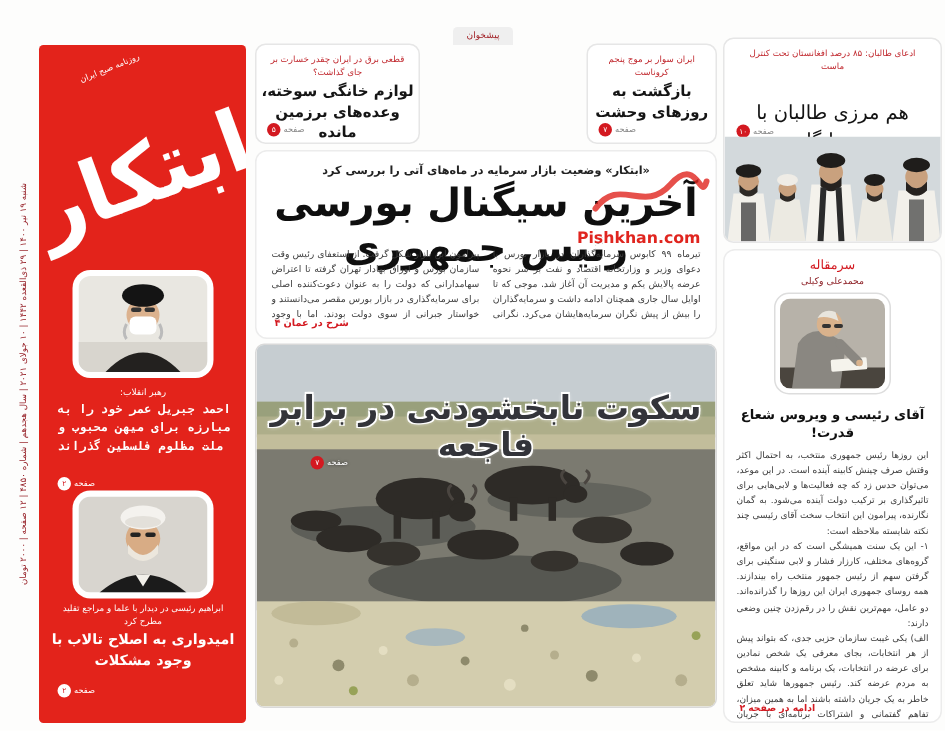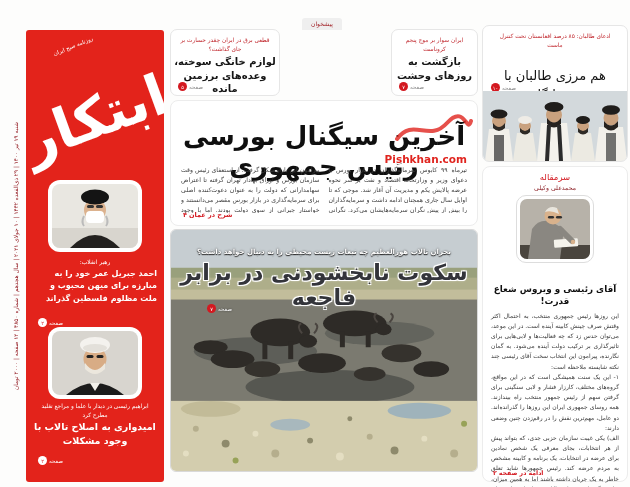--- a/index.html
+++ b/index.html
@@ -19,22 +19,22 @@
   .logo { position:absolute; top:24px; left:-6px; width:150px; height:128px;
     line-height:128px; text-align:center; font-size:56px; font-weight:bold; color:#fff;
     transform:rotate(-20deg); letter-spacing:-2px; }
   .photo-frame { position:absolute; left:22px; width:94px; height:72px; background:#fff;
     border-radius:12px; padding:4px; }
   .photo-frame svg { display:block; width:86px; height:64px; border-radius:8px; }
   .frame-kh { top:150px; }
   .frame-ra { top:297px; }
   .b-label { position:absolute; top:228px; left:8px; right:8px; text-align:center;
     font-size:6px; color:#fff; }
-  .b-quote { position:absolute; top:238px; left:12px; right:7px; text-align:right;
-    font-size:8px; font-weight:bold; color:#fff; line-height:1.55; }
+  .b-quote { position:absolute; top:238px; left:12px; right:7px; text-align:left;
+    font-size:8px; font-weight:bold; color:#fff; line-height:1.55;font-family:Liberation Mono, monospace; }
   .ra-kicker { position:absolute; top:372px; left:9px; right:9px; text-align:center;
     font-size:5.8px; color:#fff; line-height:1.5; }
   .ra-title { position:absolute; top:390px; left:6px; right:6px; text-align:center;
     font-size:9.5px; font-weight:bold; color:#fff; line-height:1.5; }
   .badge { position:absolute; display:flex; align-items:center; gap:2px; }
   .badge .word { font-size:5.5px; color:#888; }
   .badge .circ { display:inline-flex; width:9px; height:9px; border-radius:50%;
     background:#d31920; color:#fff; font-size:5px; align-items:center; justify-content:center; }
   .badge.on-red .word { color:#fff; }
   .badge.on-red .circ { background:#fff; color:#d31920; }
@@ -94,21 +94,21 @@
   .taliban .badge { left:8px; top:57px; }
   .taliban svg { position:absolute; left:0; bottom:0; }
 
   .editorial { position:absolute; left:482px; top:166px; width:146px; height:316px; background:#fff;
     border:1px solid #ececec; border-radius:8px; }
   .ed-section { margin-top:5px; text-align:center; font-size:8.5px; font-weight:normal; color:#d31920; }
   .ed-author { margin-top:2px; text-align:center; font-size:6.2px; color:#8d2026; }
   .ed-frame { margin:4px auto 0; width:78px; height:68px; background:#fff; border:1px solid #ddd;
     border-radius:10px; padding:3px; }
   .ed-frame svg { display:block; width:70px; height:60px; border-radius:7px; }
-  .ed-title { margin-top:20px; text-align:center; font-size:8.8px; font-weight:800; color:#101010;
+  .ed-title { margin-top:8px; text-align:center; font-size:8.8px; font-weight:800; color:#101010;
     padding:0 6px; line-height:1.4; }
   .ed-body { margin-top:3px; padding:0 8px; height:182px; overflow:hidden; }
   .ed-body p { font-size:6px; color:#3a3a3a; text-align:justify; line-height:1.7; }
   .editorial .more { left:10px; bottom:5px; font-size:6.2px; }
 </style>
 </head>
 <body>
 
 <div class="page">
 
@@ -173,20 +173,21 @@
   <div class="teaser t-left">
     <div class="kicker">قطعی برق در ایران چقدر خسارت بر جای گذاشت؟</div>
     <div class="title">لوازم خانگی سوخته، وعده‌های برزمین مانده</div>
     <div class="badge">
       <span class="word">صفحه</span>
       <span class="circ">۵</span>
     </div>
   </div>
 
   <div class="lead">
+    <div class="kicker">«ابتکار» وضعیت بازار سرمایه در ماه‌های آتی را بررسی کرد</div>
     <div class="headline">آخرین سیگنال بورسی رئیس جمهوری</div>
     <svg class="scribble" viewBox="0 0 84 36">
       <path d="M6 26 C 22 4, 38 30, 56 10 S 76 22, 80 8" stroke="#e0251f" stroke-width="4" fill="none" stroke-linecap="round"></path>
     </svg>
     <div class="watermark">Pishkhan.com</div>
     <div class="lead-body">
       <div class="col">تیرماه ۹۹ کابوس سرمایه‌گذاران در بازار بورس با دعوای وزیر و وزارتخانه اقتصاد و نفت بر سر نحوه عرضه پالایش یکم و مدیریت آن آغاز شد. موجی که تا اوایل سال جاری همچنان ادامه داشت و سرمایه‌گذاران را بیش از پیش نگران سرمایه‌هایشان می‌کرد. نگرانی برای بر باد رفتن سرمایه‌های خرد و کلان یکی از چالش‌های بازار بود و در پی افت متوالی بازار سرمایه و تلاطمات این بازار حواشی متعددی</div>
       <div class="col">پیرامون این بازار شکل گرفت. از استعفای رئیس وقت سازمان بورس و اوراق بهادار تهران گرفته تا اعتراض سهامدارانی که دولت را به عنوان دعوت‌کننده اصلی برای سرمایه‌گذاری در بازار بورس مقصر می‌دانستند و خواستار جبرانی از سوی دولت بودند. اما با وجود شرایط اسفبار بازار بورس، شاخص در هفته‌های اخیر در مسیر رشد قرار گرفت و ناامیدی جای خود را به امید داد.</div>
     </div>
     <div class="more">
@@ -234,21 +235,20 @@
         <circle cx="170" cy="228" r="4" fill="#e4dec2"></circle>
       <circle cx="200" cy="208" r="3" fill="#b5ae8d"></circle>
         <circle cx="225" cy="222" r="4" fill="#8e8a6c"></circle>
       <circle cx="255" cy="210" r="3" fill="#e4dec2"></circle>
         <circle cx="285" cy="225" r="4" fill="#b5ae8d"></circle>
       <circle cx="295" cy="195" r="3" fill="#97a258"></circle>
         <circle cx="65" cy="232" r="3" fill="#97a258"></circle>
       <circle cx="180" cy="190" r="2.5" fill="#8e8a6c"></circle>
         <circle cx="15" cy="225" r="3" fill="#e4dec2"></circle>
     </svg>
-    <div class="ps-kicker">بحران تالاب هورالعظیم چه تبعات زیست محیطی را به دنبال خواهد داشت؟</div>
     <div class="ps-headline">سکوت نابخشودنی در برابر فاجعه</div>
     <div class="badge on-photo ps-badge">
       <span class="word">صفحه</span>
       <span class="circ">۷</span>
     </div>
   </div>
 
   <div class="taliban">
     <div class="kicker">ادعای طالبان: ۸۵ درصد افغانستان تحت کنترل ماست</div>
     <div class="title">هم مرزی طالبان با همسایگان</div>

